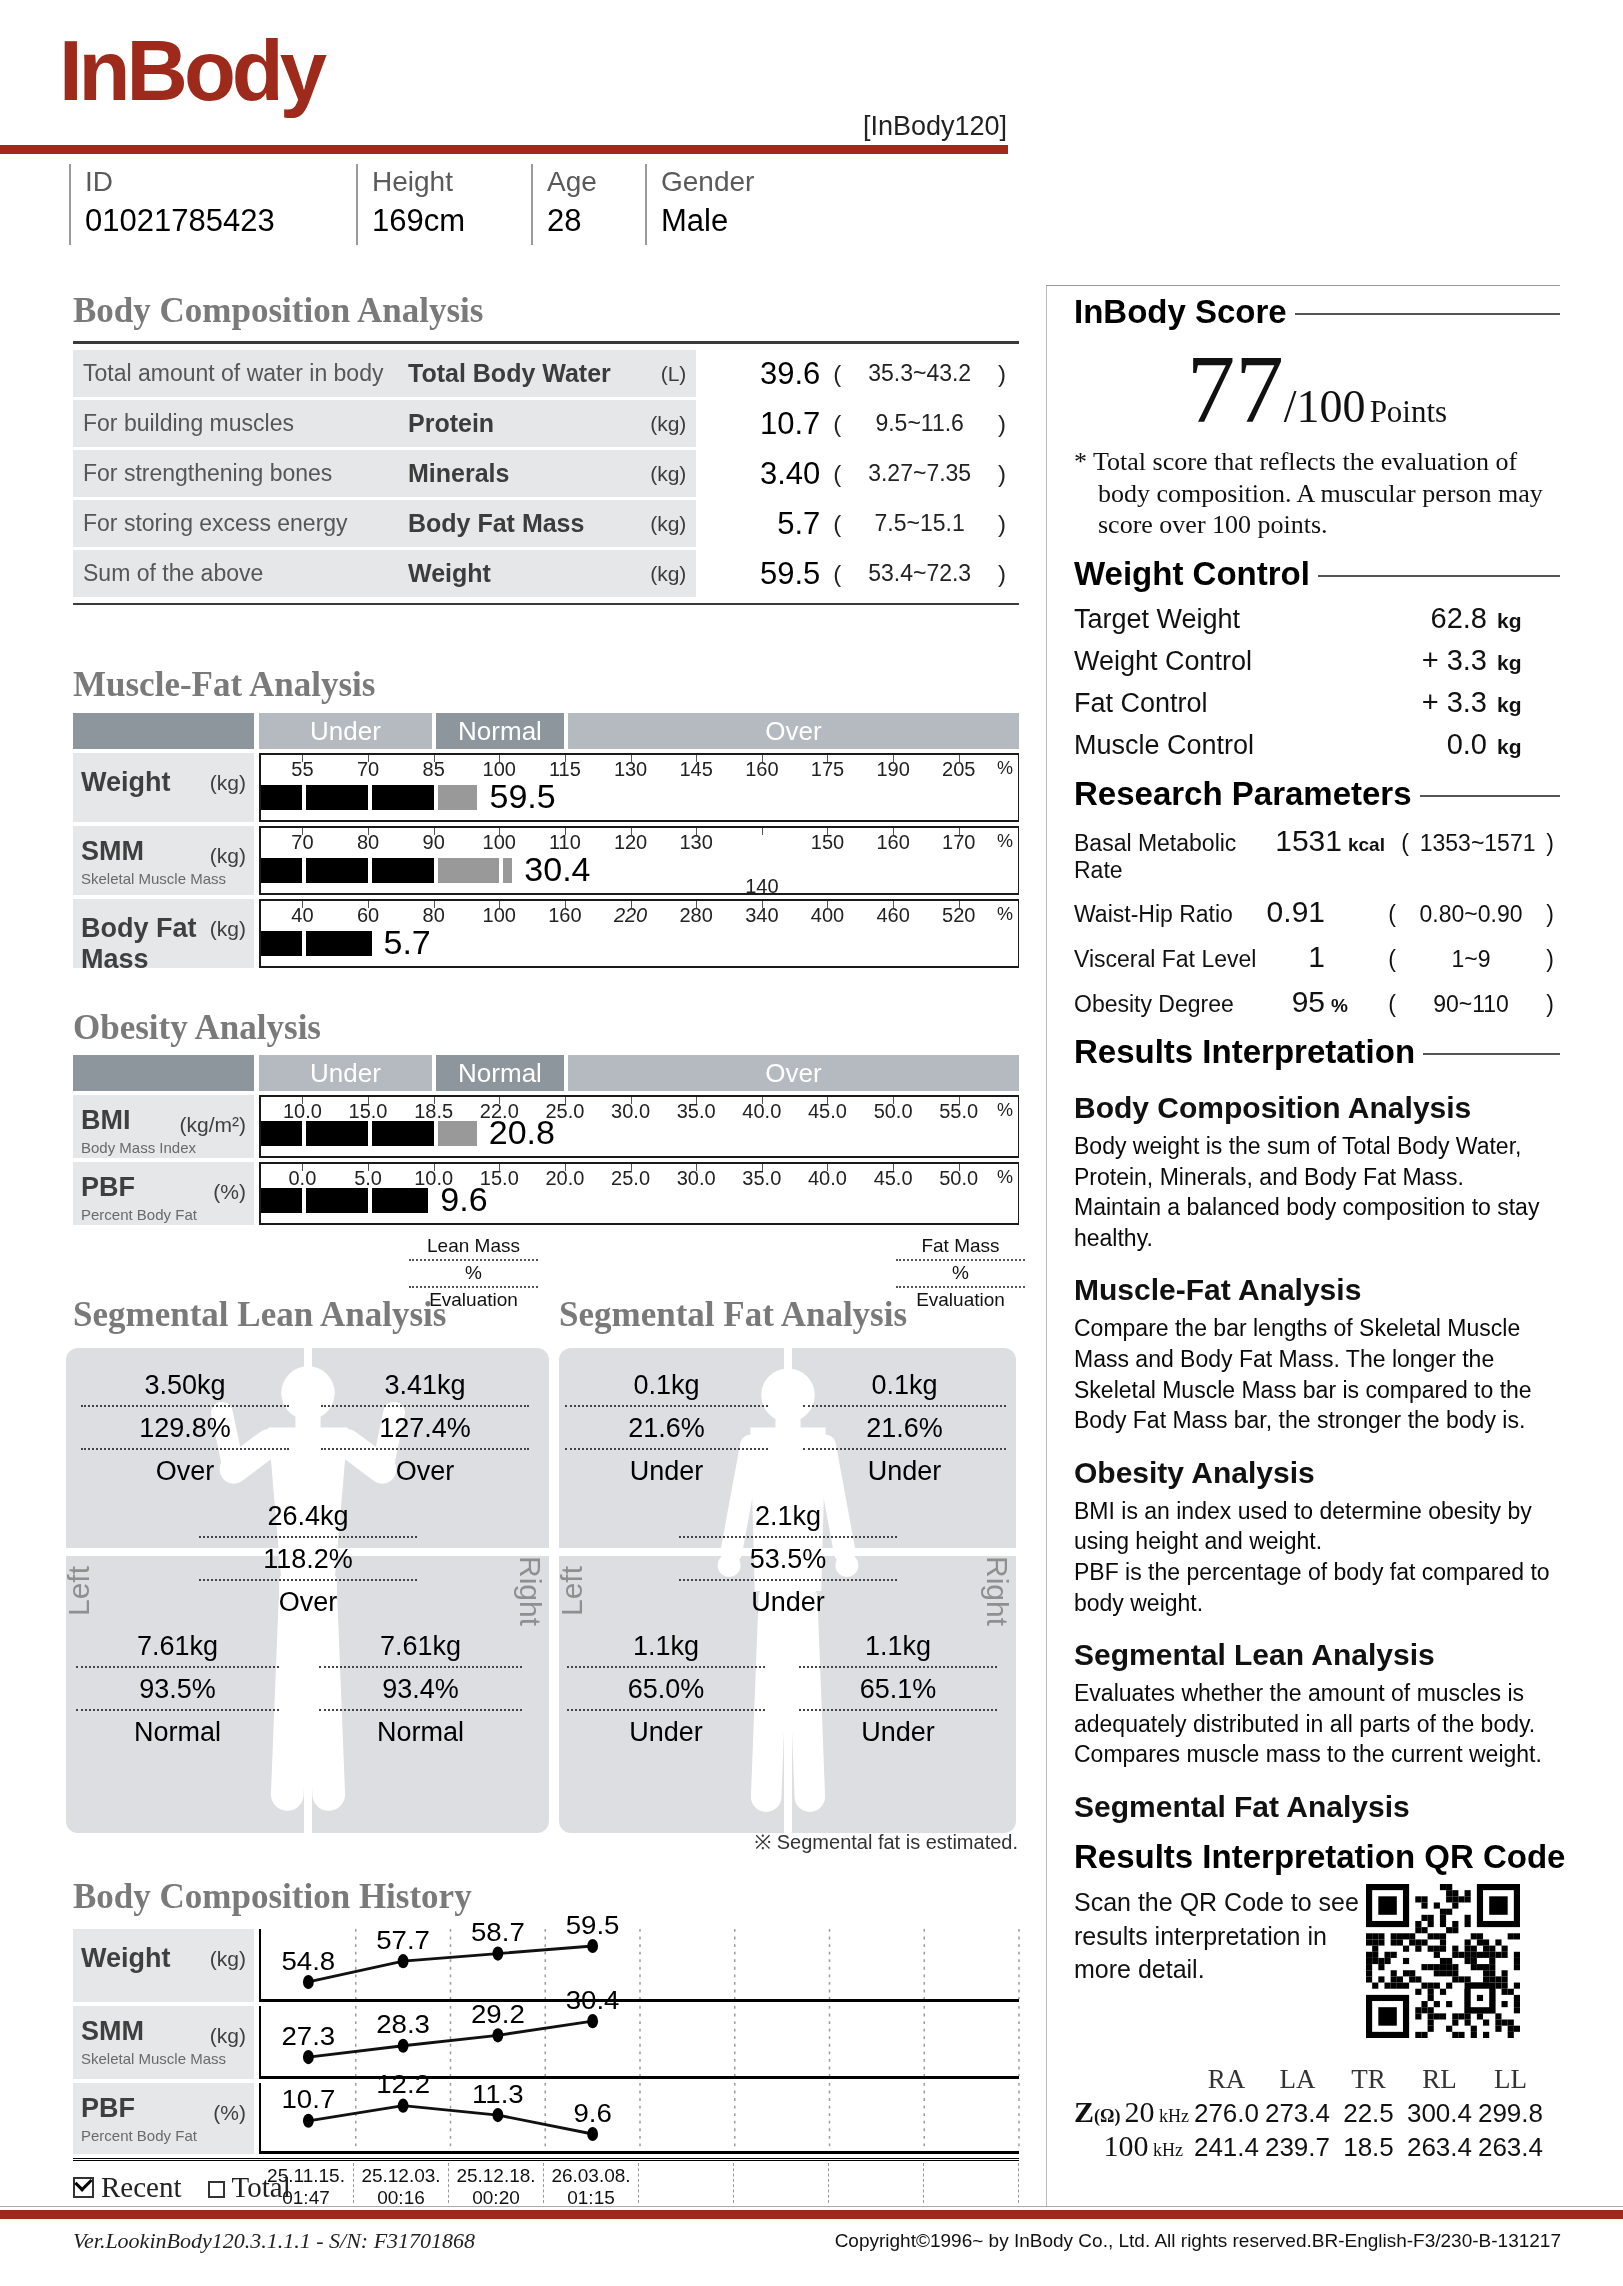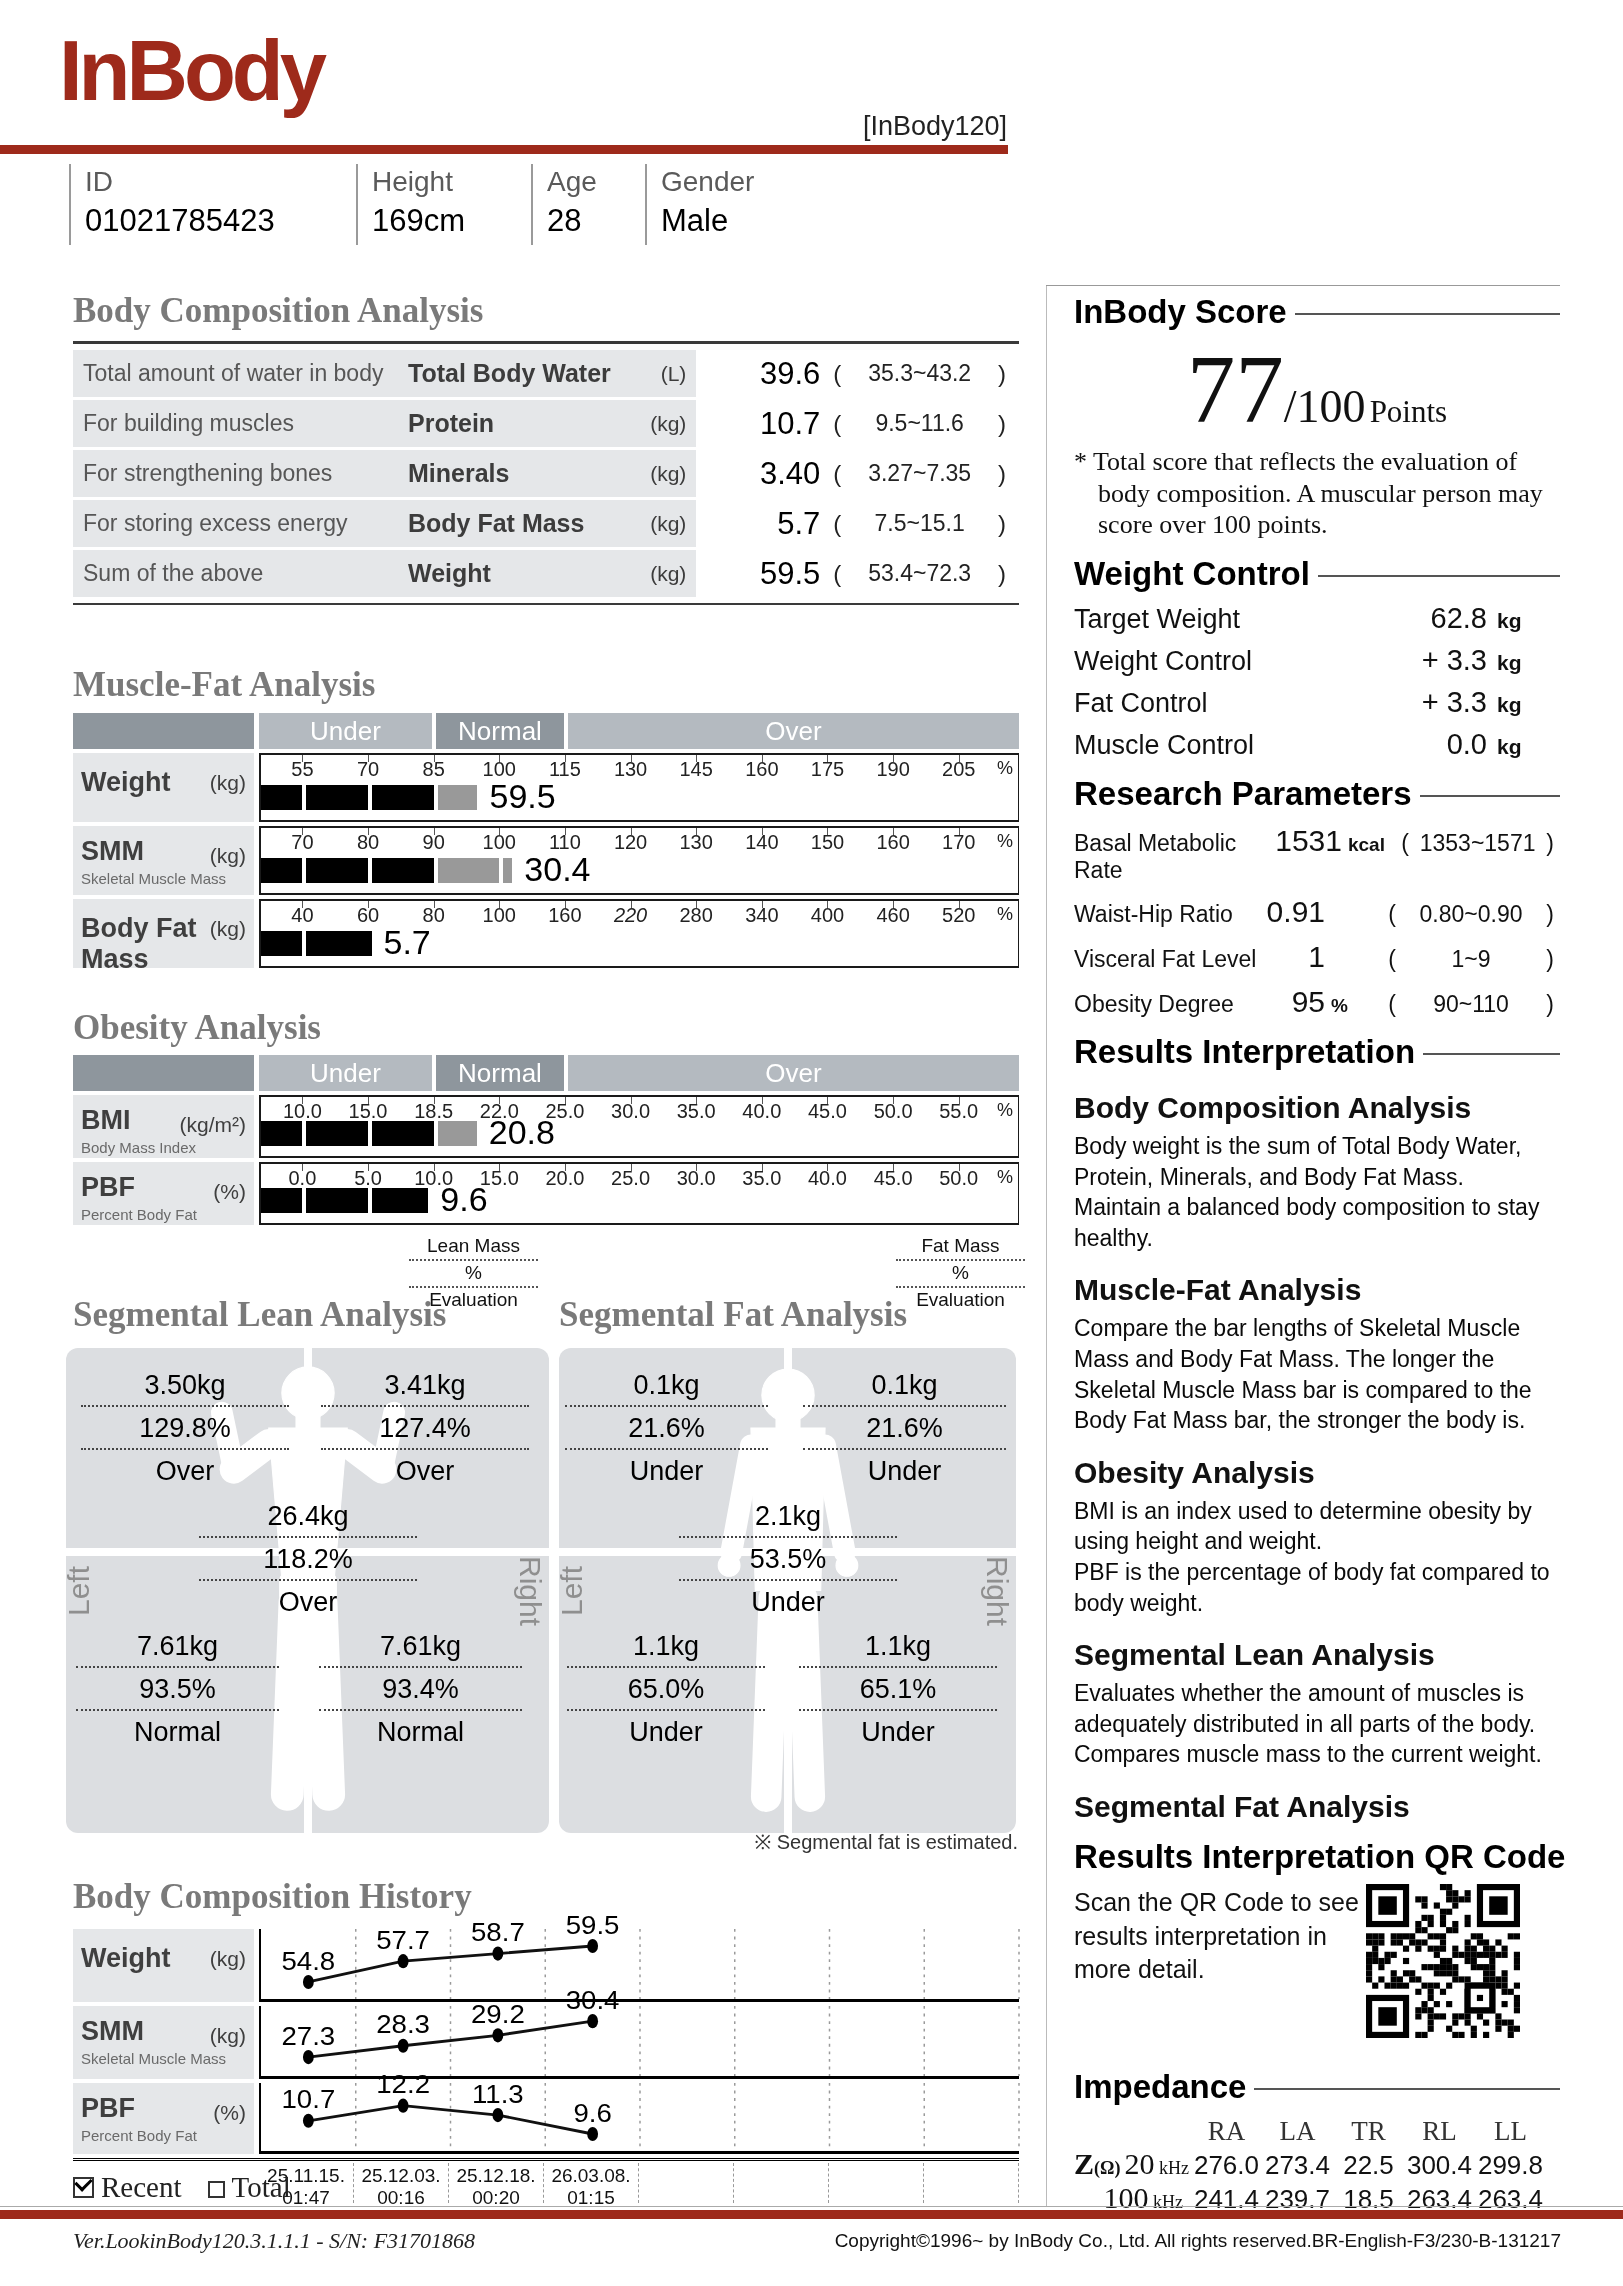--- a/index.html
+++ b/index.html
@@ -296,21 +296,21 @@
           <span class="tick-num" style="left: 22.81%;">90</span>
           <span class="tick-mark" style="left: 22.81%;"></span>
           <span class="tick-num" style="left: 31.48%;">100</span>
           <span class="tick-mark" style="left: 31.48%;"></span>
           <span class="tick-num" style="left: 40.15%;">110</span>
           <span class="tick-mark" style="left: 40.15%;"></span>
           <span class="tick-num" style="left: 48.82%;">120</span>
           <span class="tick-mark" style="left: 48.82%;"></span>
           <span class="tick-num" style="left: 57.49%;">130</span>
           <span class="tick-mark" style="left: 57.49%;"></span>
-          <span class="tick-num" style="left: 66.16%;">140</span>
+          <span class="tick-num" style="left: 66.16%; margin-top: 44px;">140</span>
           <span class="tick-mark" style="left: 66.16%;"></span>
           <span class="tick-num" style="left: 74.83%;">150</span>
           <span class="tick-mark" style="left: 74.83%;"></span>
           <span class="tick-num" style="left: 83.5%;">160</span>
           <span class="tick-mark" style="left: 83.5%;"></span>
           <span class="tick-num" style="left: 92.17%;">170</span>
           <span class="tick-mark" style="left: 92.17%;"></span>
           <span class="pct-sign">%</span>
           <div class="bar-black" style="top: 30px; height: 25px; width: 22.8%;"></div>
           <div class="bar-gray" style="top: 30px; height: 25px; left: 22.8%; width: 10.4%;"></div>
@@ -992,24 +992,20 @@
           <rect x="124.80000000000001" y="12.48" width="18.72" height="18.72" fill="#000"></rect>
           <rect x="0" y="112.32000000000001" width="43.68" height="43.68" fill="#000"></rect>
           <rect x="6.24" y="118.56" width="31.200000000000003" height="31.200000000000003" fill="#fff"></rect>
           <rect x="12.48" y="124.80000000000001" width="18.72" height="18.72" fill="#000"></rect>
           <rect x="99.84" y="99.84" width="31.200000000000003" height="31.200000000000003" fill="#000"></rect>
           <rect x="106.08" y="106.08" width="18.72" height="18.72" fill="#fff"></rect>
           <rect x="112.32000000000001" y="112.32000000000001" width="6.24" height="6.24" fill="#000"></rect>
         </svg>
     </div>
 
-    <div class="r-title">
-      <span class="t">Impedance</span>
-        <i class="r-line"></i>
-    </div>
     <div class="imp" id="imp-table">
         <div class="imp-hdr">
           <span class="sp"></span>
           <span class="c">RA</span>
           <span class="c">LA</span>
           <span class="c">TR</span>
           <span class="c">RL</span>
           <span class="c">LL</span>
         </div>
         <div class="imp-row">

